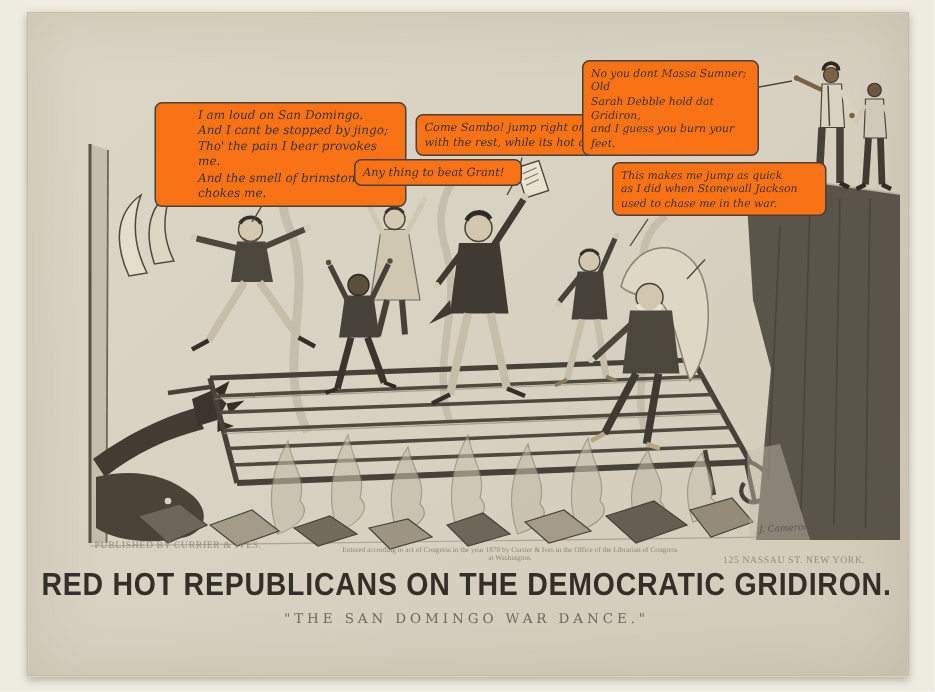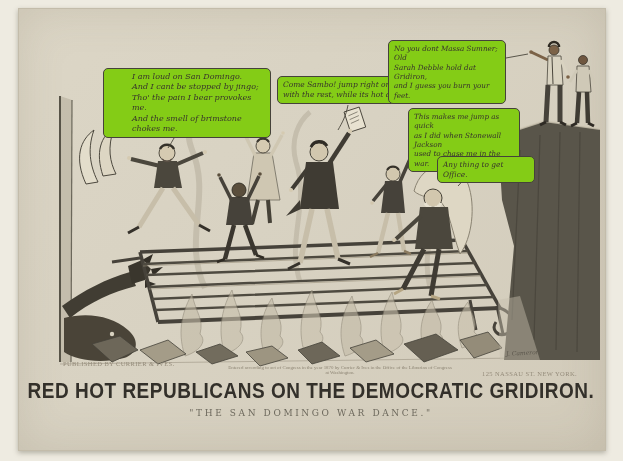--- a/index.html
+++ b/index.html
@@ -9,29 +9,29 @@
     font-family:"DejaVu Serif", serif;
   }
   .paper{
     position:absolute; left:18px; top:8px; width:586px; height:441px;
     background:linear-gradient(135deg,#dcd6c6 0%,#d8d2c2 45%,#d2cbba 100%);
     border:1px solid #c3bcaa;
     box-shadow:0 2px 5px rgba(70,65,50,.35), inset 0 0 45px rgba(120,110,90,.18);
   }
   .art{position:absolute; left:0; top:0; width:623px; height:461px; pointer-events:none;}
   .bubble{
-    position:absolute; background:#84cc16; border:1px solid #45423a; border-radius:5px;
+    position:absolute; background:#f97316; border:1px solid #45423a; border-radius:5px;
     padding:3px 5px; color:#38342c; font-style:italic; line-height:1.3;
     white-space:pre-line; box-sizing:border-box;
   }
   .b1{left:103px; top:68px; width:168px; font-size:8px;padding-left:28px;}
   .b2{left:236px; top:106px; width:112px; font-size:7.6px;}
   .b3{left:277px; top:76px; width:172px; font-size:7.5px;}
   .b4{left:388px; top:40px; width:118px; font-size:7.2px;}
-  .b5{left:408px; top:108px; width:112px; font-size:7.2px;}
+  .b5{left:408px; top:108px; width:143px; font-size:7.2px;}
   .b6{left:437px; top:156px; width:98px; font-size:7.4px;}
   .pub-left{
     position:absolute; left:63px; top:360px; font-family:"Liberation Serif",serif;
     font-size:6.5px; letter-spacing:.4px; color:#958c7b;
   }
   .copyright{
     position:absolute; left:228px; top:365px; width:224px; font-family:"Liberation Serif",serif;
     font-size:4.9px; color:#8d8574; text-align:center;
   }
   .pub-right{
@@ -221,29 +221,29 @@
       <path d="M506,58 L528,54"></path>
       <path d="M432,146 L420,164"></path>
       <path d="M470,173 L458,186"></path>
     </g>
   </svg>
 
   <div class="bubble b1">I am loud on San Domingo.
 And I cant be stopped by jingo;
 Tho' the pain I bear provokes me.
 And the smell of brimstone chokes me.</div>
+  <div class="bubble b2">Any thing to beat Grant!</div>
   <div class="bubble b3">Come Sambo! jump right on the Gridiron
 with the rest, while its hot and lively...</div>
   <div class="bubble b4">No you dont Massa Sumner; Old
 Sarah Debble hold dat Gridiron,
 and I guess you burn your feet.</div>
   <div class="bubble b5">This makes me jump as quick
 as I did when Stonewall Jackson
 used to chase me in the war.</div>
-  <div class="bubble b6">Any thing to get Office.</div>
 
   <div class="pub-left">PUBLISHED BY CURRIER &amp; IVES.</div>
   <div class="copyright">Entered according to act of Congress in the year 1870 by Currier &amp; Ives in the Office of the Librarian of Congress at Washington.</div>
   <div class="pub-right">125 NASSAU ST. NEW YORK.</div>
   <div class="signature">J. Cameron</div>
 
   <div class="title">RED HOT REPUBLICANS ON THE DEMOCRATIC GRIDIRON.</div>
   <div class="subtitle">"THE SAN DOMINGO WAR DANCE."</div>
 </div>
 

